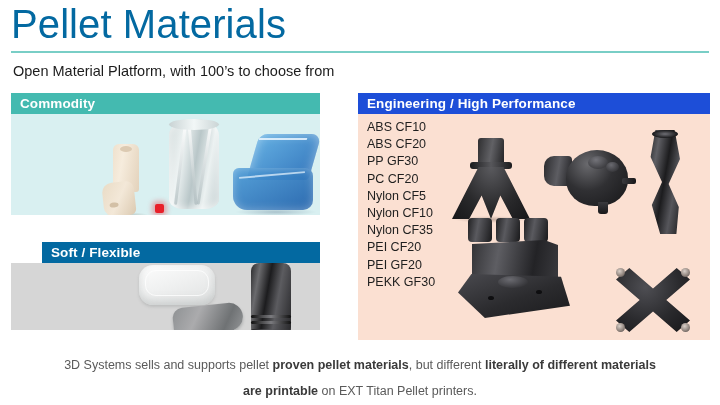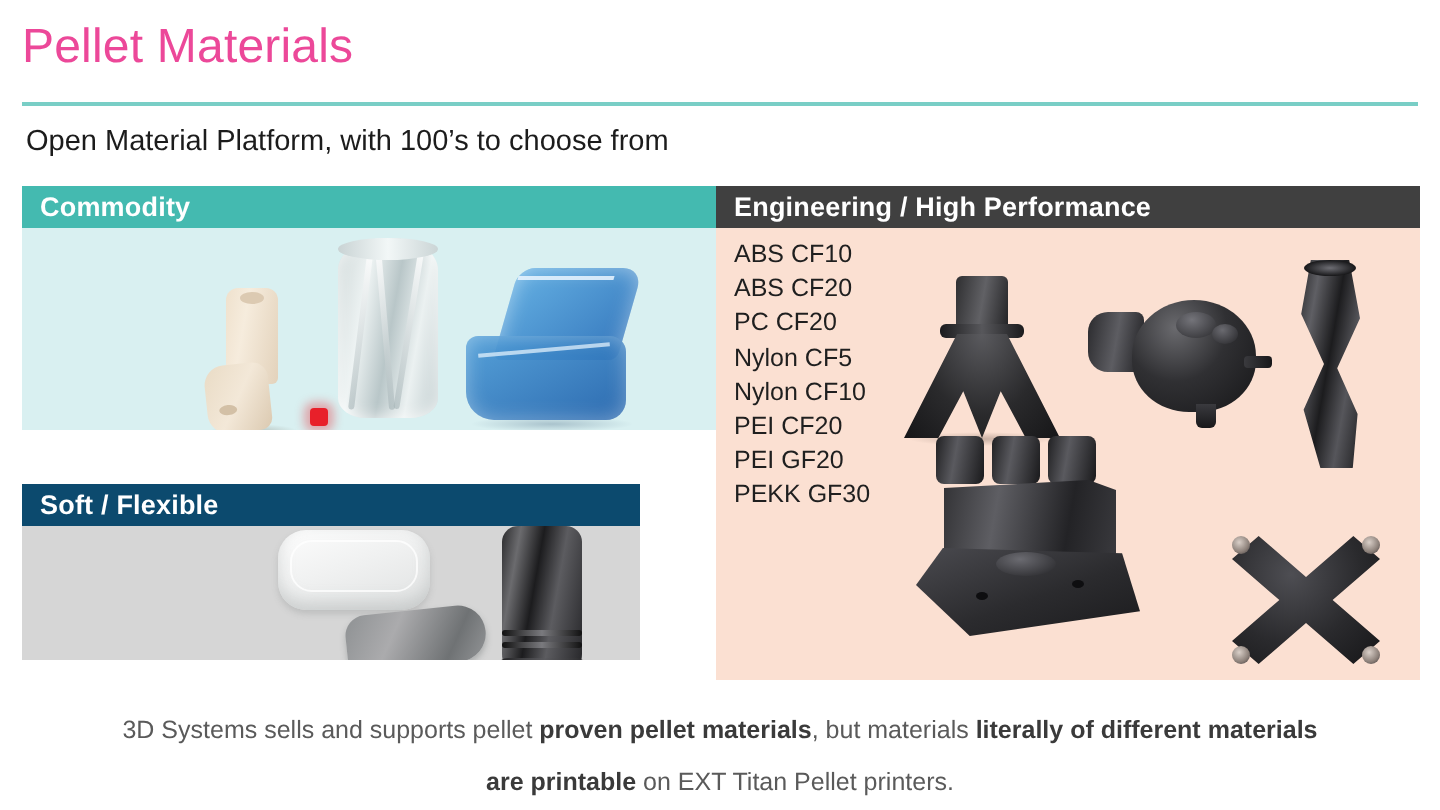--- a/index.html
+++ b/index.html
@@ -20,23 +20,23 @@
     width: 720px;
     height: 405px;
     background: #ffffff;
   }
 
   
   .title {
     position: absolute;
     left: 11px;
     top: 6px;
-    font-size: 24px;
+    font-size: 40px;
     line-height: 36px;
-    color: #ec4899;
+    color: #0369a1;
     font-weight: 400;
     letter-spacing: 0.1px;
     white-space: nowrap;
   }
   .title-rule {
     position: absolute;
     left: 11px;
     top: 51px;
     width: 698px;
     height: 2px;
@@ -98,43 +98,42 @@
     color: #1f1f1f;
     white-space: nowrap;
   }
 
   
   #commodity-panel {
     left: 11px;
     top: 93px;
     width: 309px;
     height: 122px;
-    padding-left: 43px;
   }
   #commodity-panel .panel-header { background: #44bab0; }
   #commodity-panel .panel-body { background: #d9f0f1; }
 
   
   #soft-panel {
     left: 11px;
     top: 242px;
     width: 309px;
     height: 88px;
   }
-  #soft-panel .panel-header { background: #0c4a6e; }
+  #soft-panel .panel-header { background: #0369a1; margin-left: 31px; }
   #soft-panel .panel-body { background: #d6d6d6; }
 
   
   #engineering-panel {
     left: 358px;
     top: 93px;
     width: 352px;
     height: 247px;
   }
-  #engineering-panel .panel-header { background: #404040; }
+  #engineering-panel .panel-header { background: #1d4ed8; }
   #engineering-panel .panel-body { background: #fbe0d2; }
   #engineering-panel .panel-header-text { font-size: 13.5px; }
 
   
   .art { position: absolute; pointer-events: none; }
 
   
   .art-bone {
     left: 92px; top: 30px; width: 42px; height: 72px;
   }
@@ -488,23 +487,25 @@
   </div>
 
   <div class="panel" id="engineering-panel">
     <div class="panel-header">
       <span class="panel-header-text">Engineering / High Performance</span>
     </div>
     <div class="panel-body">
       <ul class="mat-list">
         <li>ABS CF10</li>
         <li>ABS CF20</li>
+        <li>PP GF30</li>
         <li>PC CF20</li>
         <li>Nylon CF5</li>
         <li>Nylon CF10</li>
+        <li>Nylon CF35</li>
         <li>PEI CF20</li>
         <li>PEI GF20</li>
         <li>PEKK GF30</li>
       </ul>
 
       <div class="art art-manifold">
         <div class="shadow"></div>
         <div class="neck"></div>
         <div class="collar"></div>
         <div class="skirt"></div>
@@ -542,17 +543,17 @@
         <div class="cross"></div>
         <b class="b1"></b>
           <b class="b2"></b>
           <b class="b3"></b>
           <b class="b4"></b>
       </div>
     </div>
   </div>
 
   <div class="footer">
-    <span>3D Systems sells and supports pellet </span><b>proven pellet materials</b><span>, but materials </span><b>literally of different</b>
+    <span>3D Systems sells and supports pellet </span><b>proven pellet materials</b><span>, but different </span><b>literally of different</b>
     <b>materials are printable</b><span> on EXT Titan Pellet printers.</span>
   </div>
 
 </div>
 
 </body></html>

